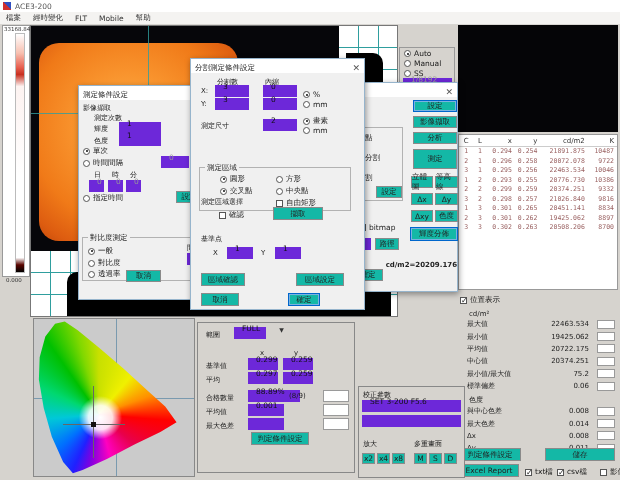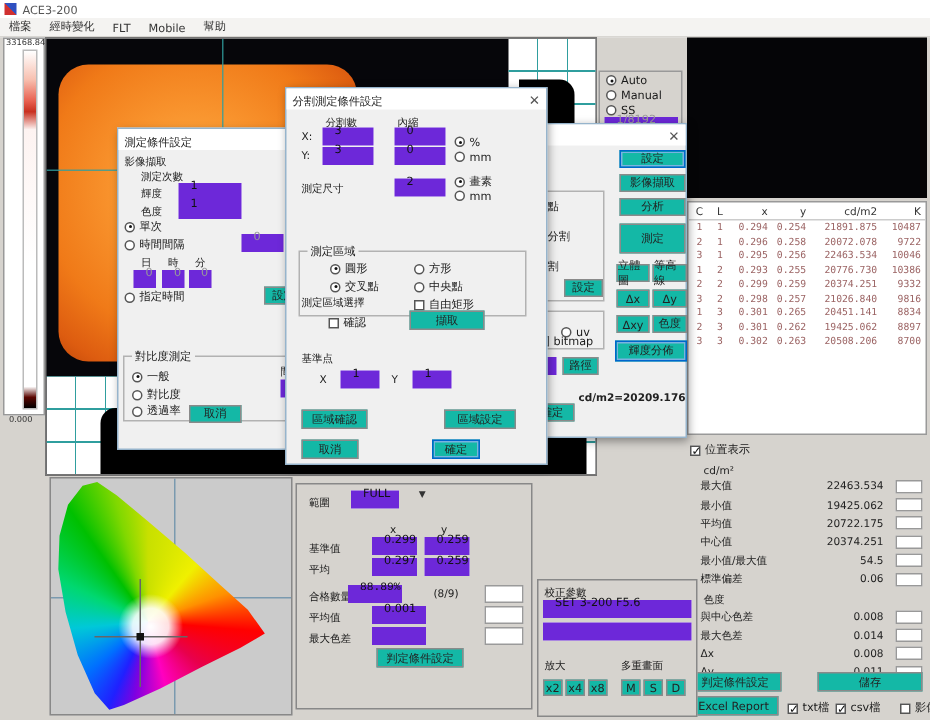--- a/index.html
+++ b/index.html
@@ -227,21 +227,21 @@
         <span class="sv">20722.175</span>
         <span class="sb"></span>
       </div>
       <div class="srow">
         <span class="sl">中心值</span>
         <span class="sv">20374.251</span>
         <span class="sb"></span>
       </div>
       <div class="srow">
         <span class="sl">最小值/最大值</span>
-        <span class="sv">54.5</span>
+        <span class="sv">75.2</span>
         <span class="sb"></span>
       </div>
       <div class="srow">
         <span class="sl">標準偏差</span>
         <span class="sv">0.06</span>
         <span class="sb"></span>
       </div>
     </div>
   <div class="shead a" style="left:6px;top:101px;">色度</div>
   <div class="a" id="chromarows" style="left:0;top:113px;width:161px;">
@@ -314,21 +314,21 @@
       <span>0.259</span>
     </div>
   <div class="a small" style="left:8px;top:52px;">平均</div>
   <div class="fld a" style="left:50px;top:49px;width:30px;height:12px;">
       <span>0.297</span>
     </div>
   <div class="fld a" style="left:85px;top:49px;width:30px;height:12px;">
       <span>0.259</span>
     </div>
   <div class="a small" style="left:8px;top:70px;">合格數量</div>
-  <div class="fld a" style="left:34px;top:67px;width:36px;height:12px;font-family:Liberation Mono, monospace;">
+  <div class="fld a" style="left:50px;top:67px;width:52px;height:12px;">
       <span>88.89%</span>
     </div>
   <div class="a small" style="left:91px;top:69px;">(8/9)</div>
   <div class="a small" style="left:8px;top:84px;">平均值</div>
   <div class="fld a" style="left:50px;top:81px;width:36px;height:12px;">
       <span>0.001</span>
     </div>
   <div class="a small" style="left:8px;top:98px;">最大色差</div>
   <div class="fld a" style="left:50px;top:95px;width:36px;height:12px;">
       <span></span>
@@ -461,31 +461,20 @@
         </div>
         <div class="lab a" style="left: 4px; top: 55px;">
           <span class="r"></span>
           <span>Δ%</span>
         </div>
       </div>
     <div class="btn a" style="left:40px;top:58px;width:26px;height:12px;">
         <span>設定</span>
       </div>
   </div>
-  <div class="grp" style="left:4px;top:100px;width:68px;height:26px;">
-    <span class="gt">座標</span>
-    <div class="lab a" style="left:6px;top:9px;">
-        <span class="r on"></span>
-        <span>xy</span>
-      </div>
-    <div class="lab a" style="left:38px;top:9px;">
-        <span class="r"></span>
-        <span>uv</span>
-      </div>
-  </div>
   <div class="a small" style="left:3px;top:137px;color:#333;">risa</div>
   <div class="lab a" style="left:28px;top:140px;">
       <span class="c"></span>
       <span>bitmap</span>
     </div>
   <div class="fld a" style="left:2px;top:155px;width:38px;height:12px;"></div>
   <div class="btn a" style="left:44px;top:155px;width:24px;height:12px;">
       <span>路徑</span>
     </div>
   <div class="btn a" style="left:22px;top:186px;width:30px;height:12px;">

